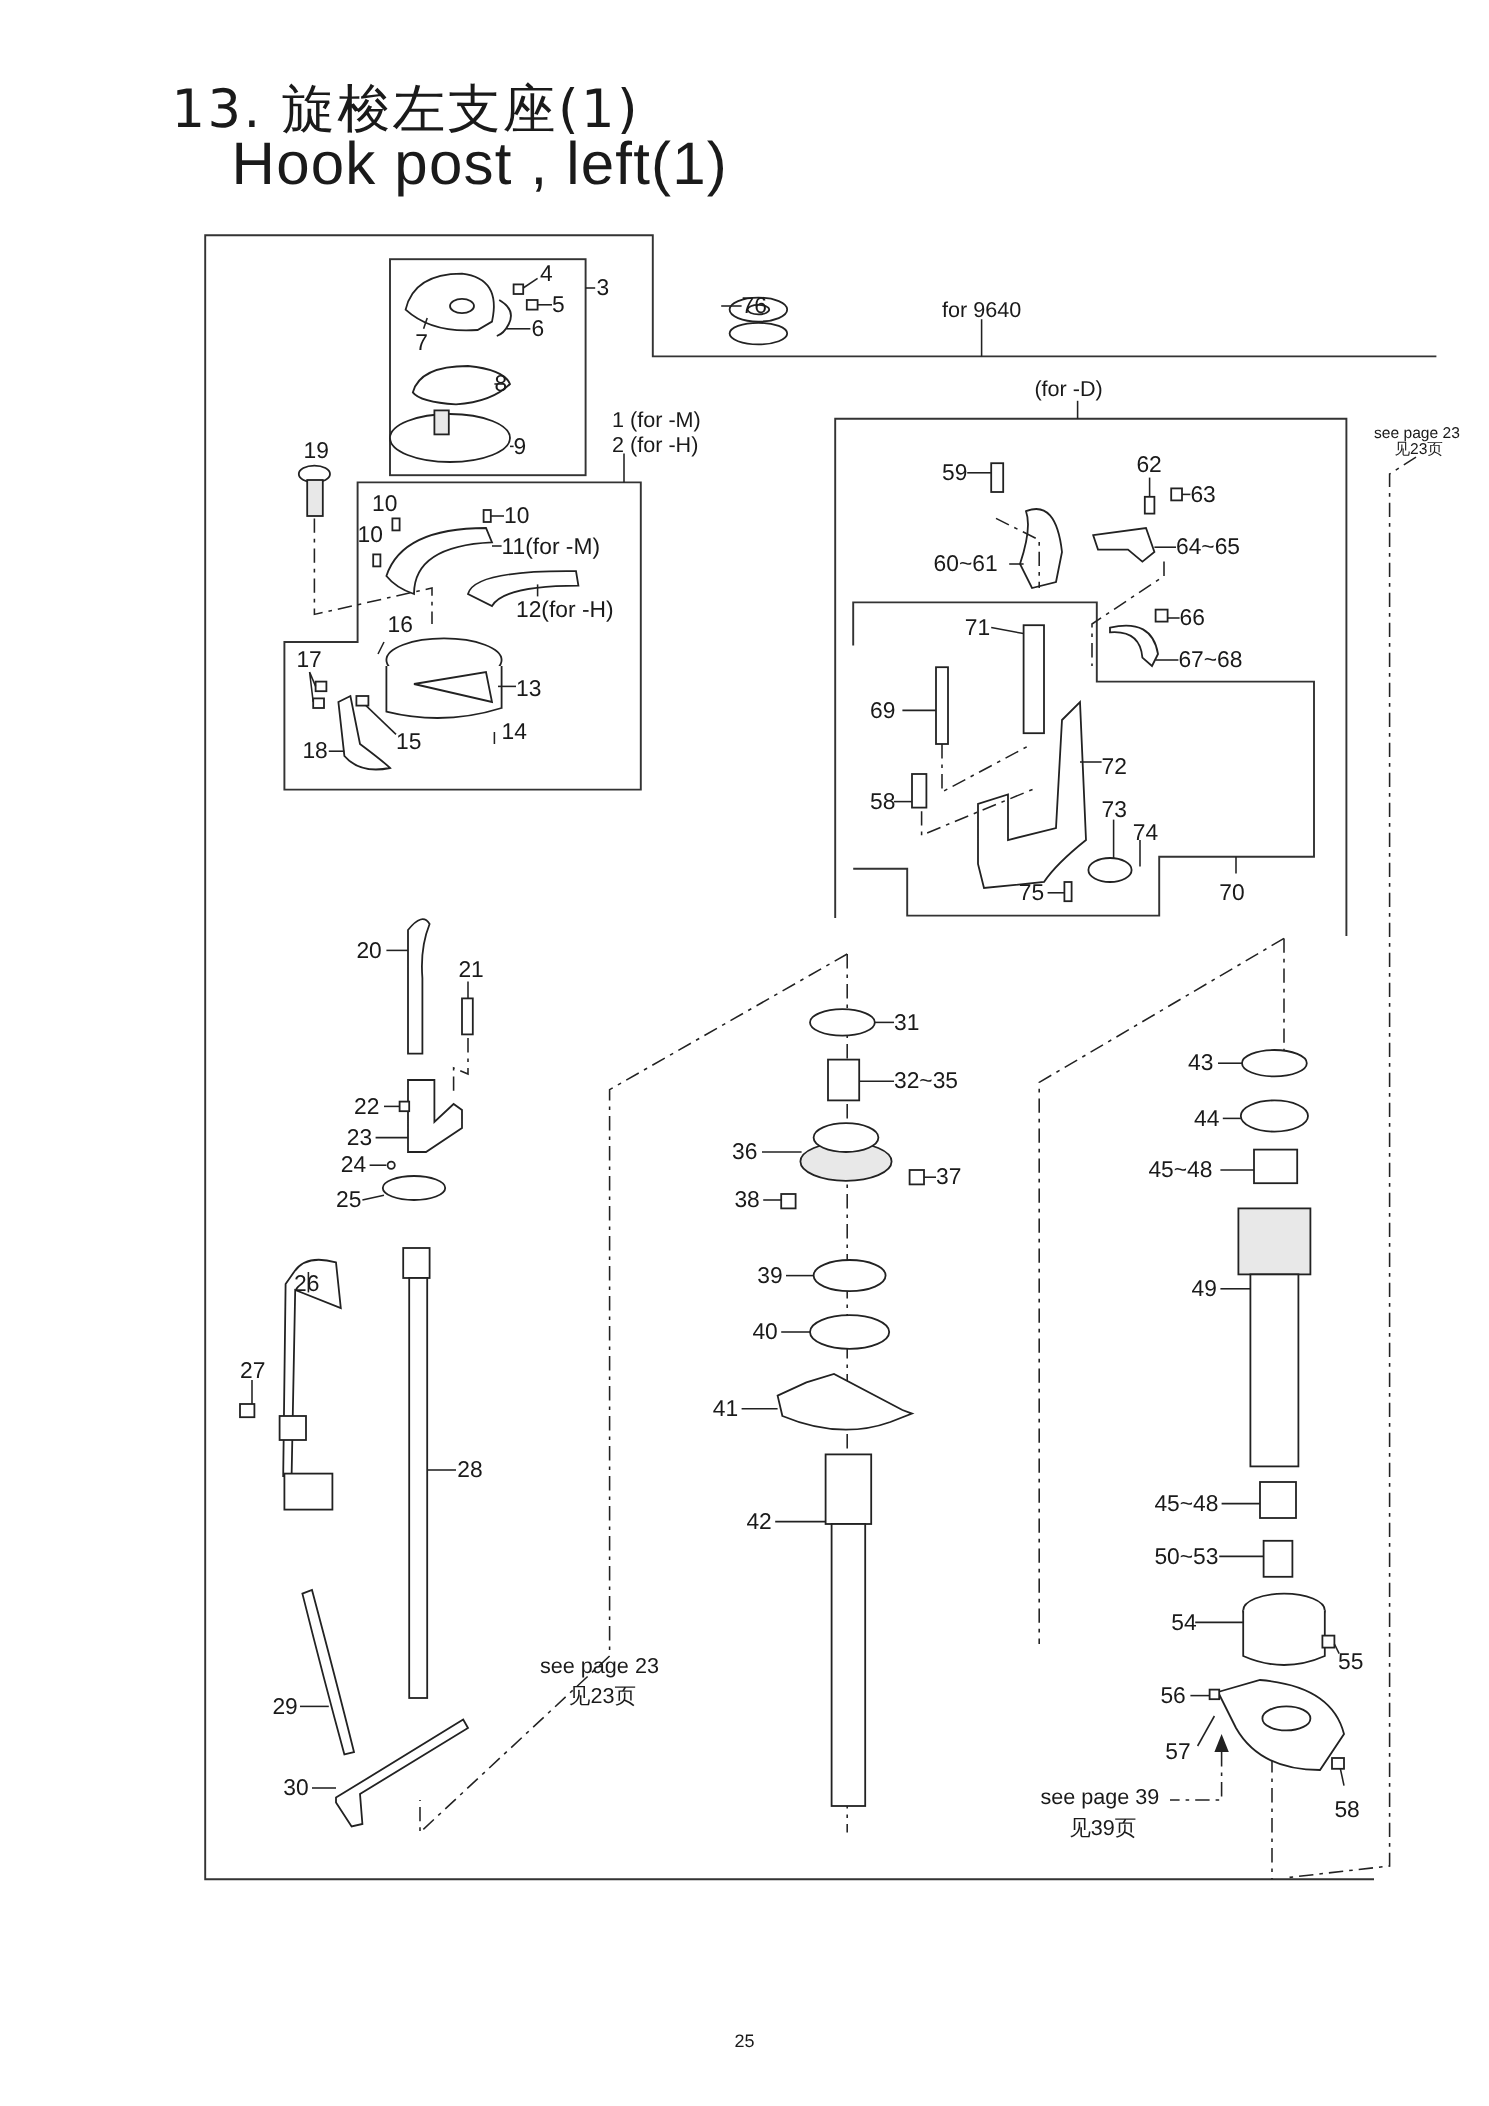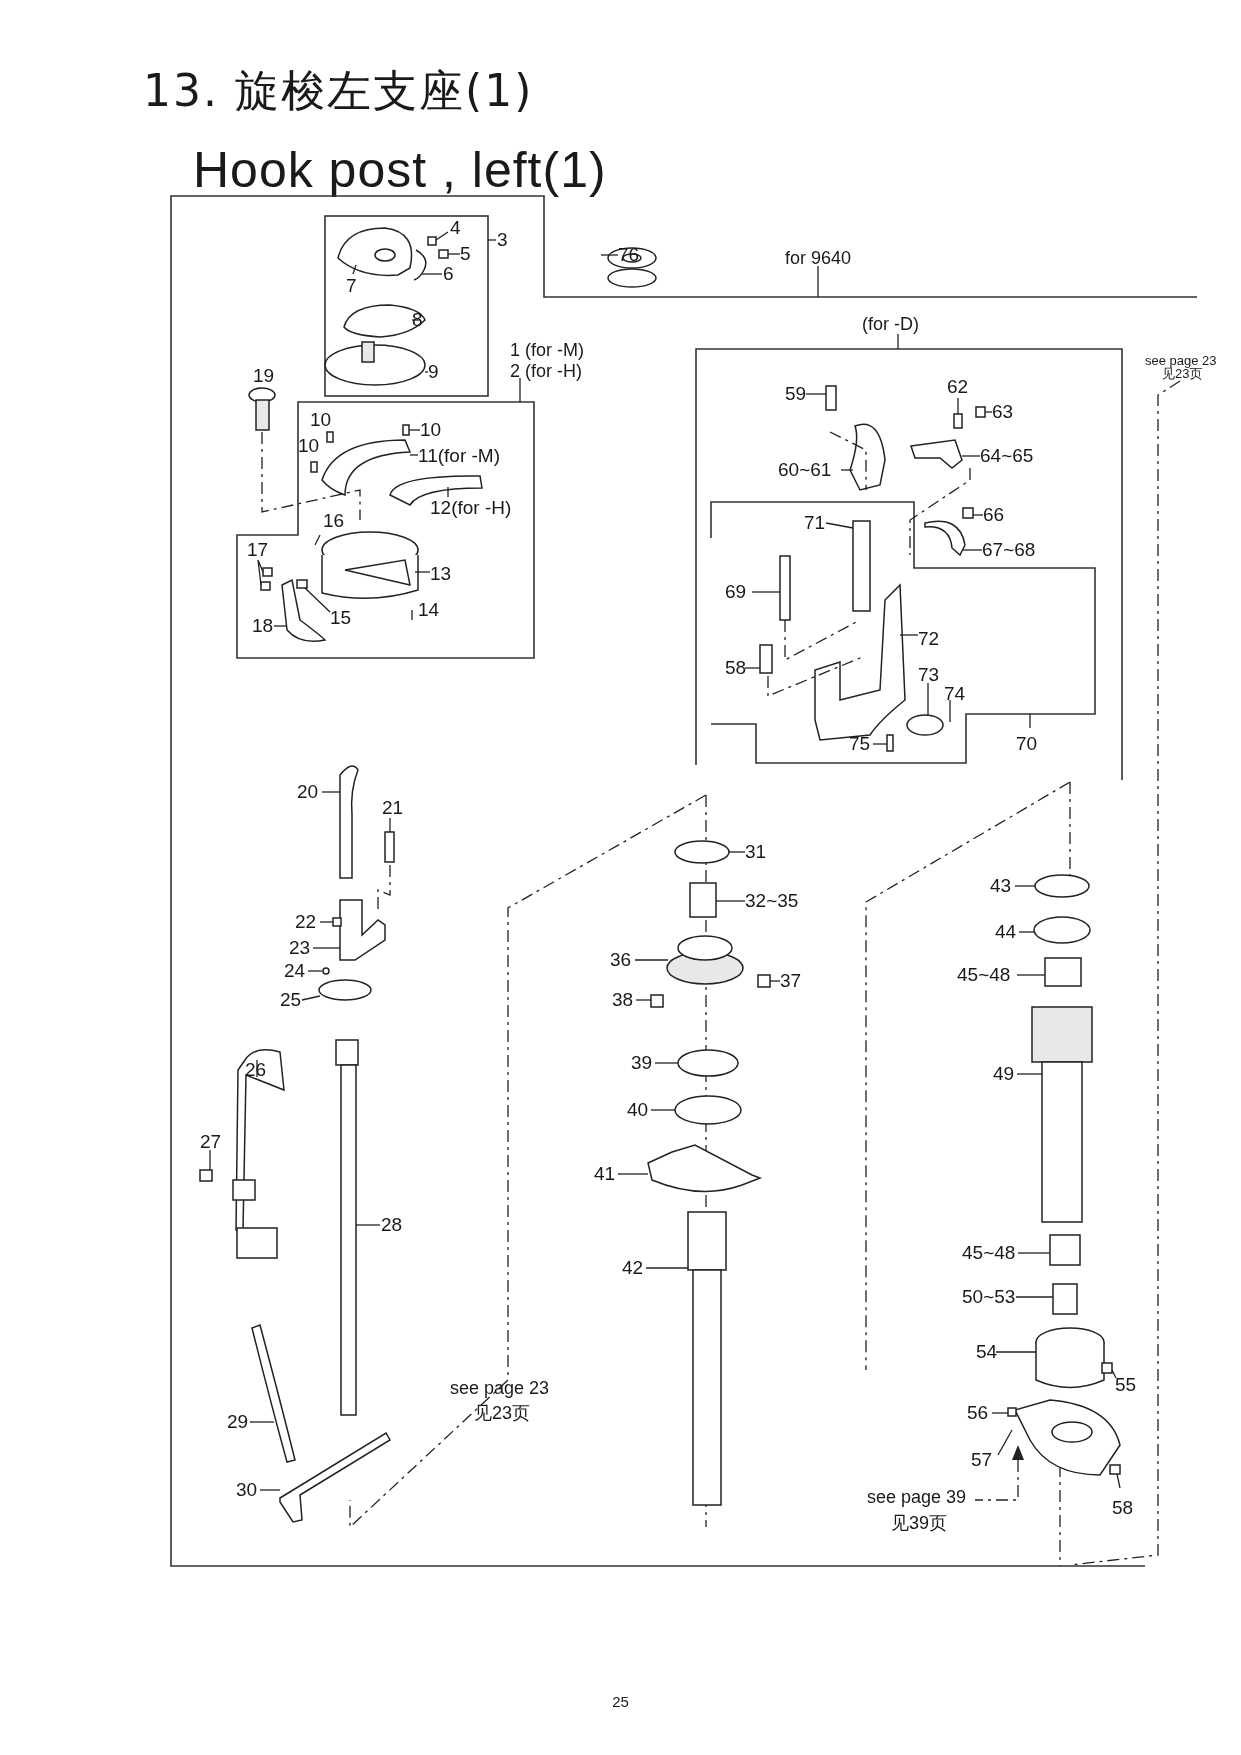--- a/index.html
+++ b/index.html
@@ -1,20 +1,20 @@
 <!DOCTYPE html>
 <html><head>
 <meta charset="utf-8">
 <style>
   html, body { margin: 0; padding: 0; background: #ffffff; }
   body { width: 1241px; height: 1755px; position: relative; overflow: hidden;
          font-family: "Liberation Sans", "DejaVu Sans", sans-serif; color: #1a1a1a; }
   .title-cn { position: absolute; left: 143px; top: 62px; font-size: 44px; letter-spacing: 2px;
               font-family: "DejaVu Sans", sans-serif; font-weight: 400; }
-  .title-en { position: absolute; left: 193px; top: 141px; font-size: 50px; letter-spacing: 1px; }
+  .title-en { position: absolute; left: 193px; top: 107px; font-size: 50px; letter-spacing: 1px; }
   .page-number { position: absolute; left: 0; width: 1241px; top: 1693px; text-align: center; font-size: 15px; }
   svg.diagram { position: absolute; left: 0; top: 0; width: 1241px; height: 1755px; }
   svg text { font-family: "Liberation Sans", "DejaVu Sans", sans-serif; fill: #1a1a1a; }
   .lbl { font-size: 19px; }
   .note { font-size: 18px; }
   .note-sm { font-size: 13px; }
   .frame { fill: none; stroke: #333; stroke-width: 1.6; }
   .lead { stroke: #222; stroke-width: 1.3; fill: none; }
   .dash { stroke: #222; stroke-width: 1.3; fill: none; stroke-dasharray: 12 5 3 5; }
   .part { fill: #fff; stroke: #222; stroke-width: 1.5; }

